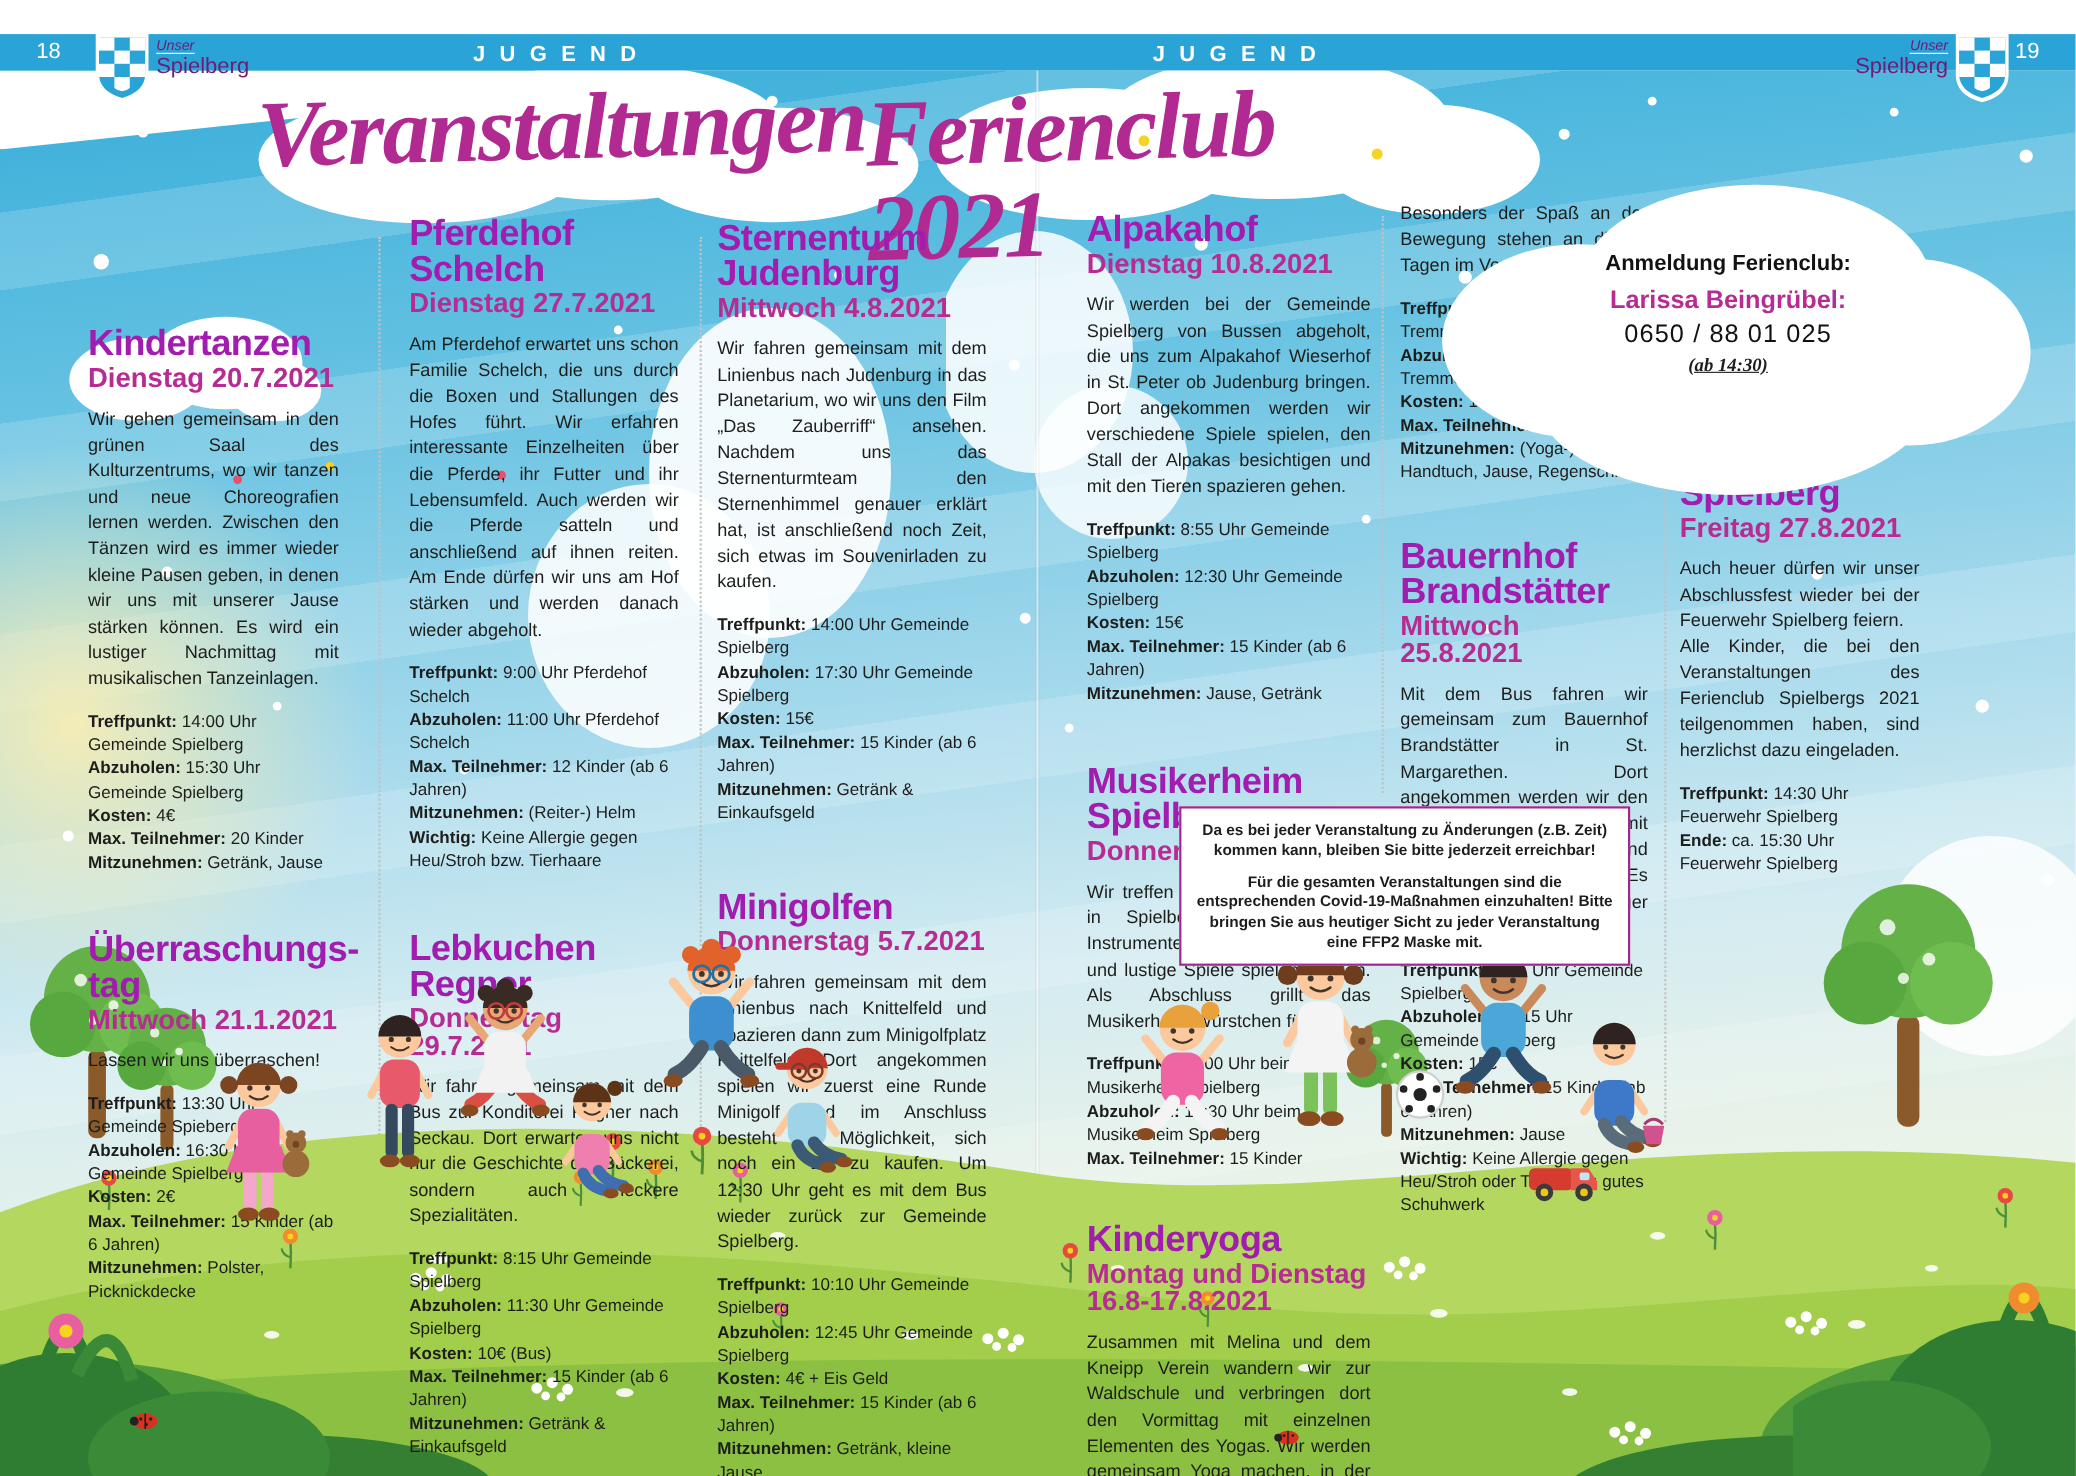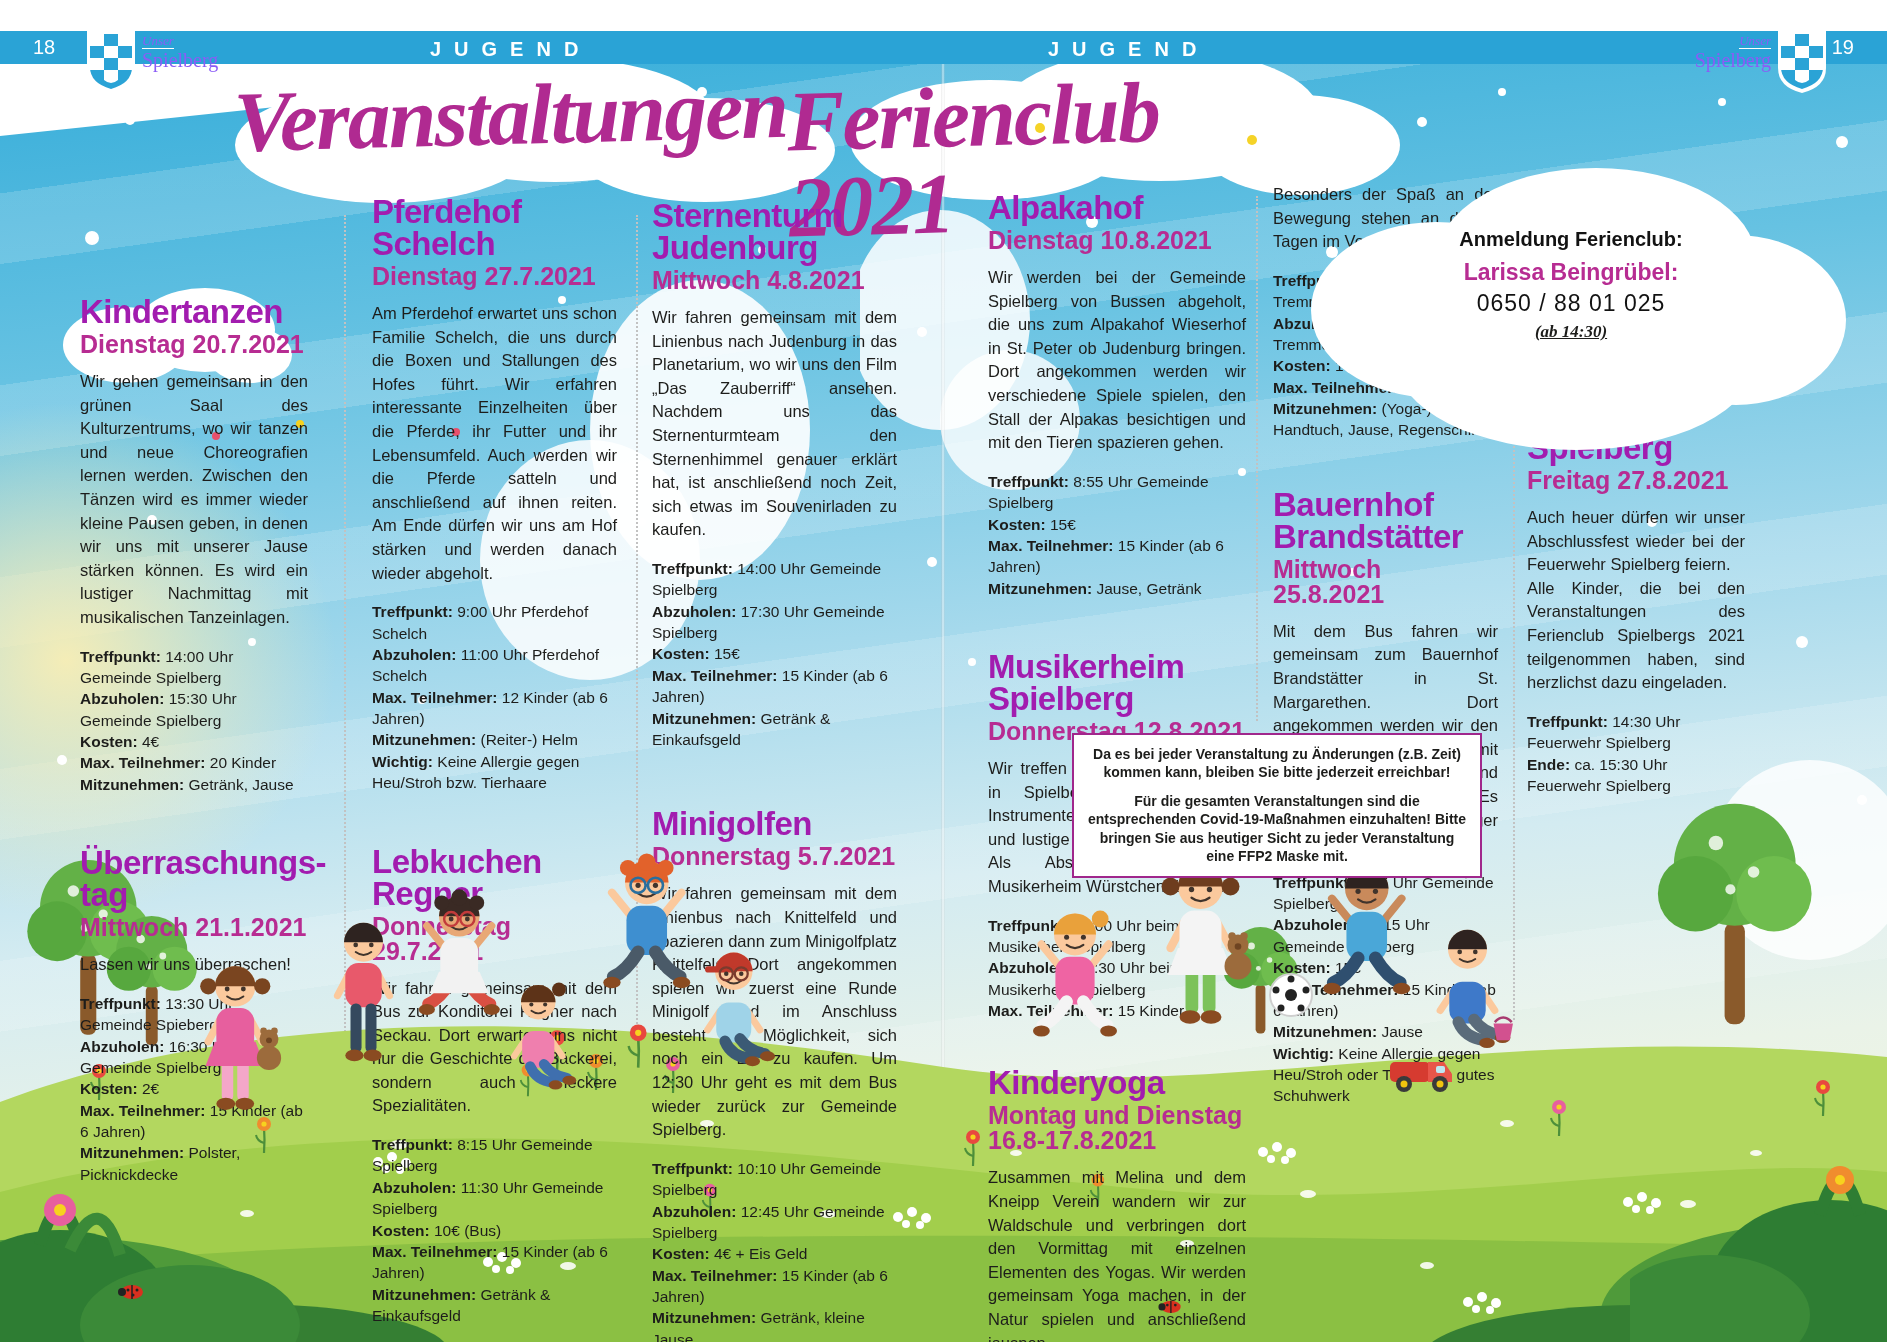--- a/index.html
+++ b/index.html
@@ -7,21 +7,21 @@
        font-family:"Liberation Sans","DejaVu Sans",sans-serif;color:#1d1d1b;}
 
   
   .topbar{position:absolute;left:0;top:31px;width:100%;height:33px;background:#2aa3d6;z-index:8;}
   .pagenum{position:absolute;top:36px;color:#fff;font-size:20px;z-index:9;}
   .pagenum.left{left:33px;} .pagenum.right{right:33px;}
   .jugend{position:absolute;top:38px;color:#fff;font-weight:bold;font-size:20px;letter-spacing:13px;z-index:9;}
   .jugend.left{left:430px;} .jugend.right{left:1048px;}
   .logo{position:absolute;top:30px;z-index:10;display:flex;align-items:flex-start;}
   .logo.left{left:86px;} .logo.right{right:60px;flex-direction:row;}
-  .brand{color:#8b5cf6;font-family:Liberation Serif, serif;line-height:1;margin:4px 6px 0 6px;}
+  .brand{color:#701a75;font-family:Liberation Sans, sans-serif;line-height:1;margin:4px 6px 0 6px;}
   .brand .top{display:block;font-size:13px;font-style:italic;border-bottom:1px solid #fff;width:max-content;padding-bottom:1px;}
   .brand .name{display:block;font-size:20px;margin-top:1px;}
 
   
   .sky{position:absolute;left:0;top:64px;width:100%;height:1278px;z-index:0;
     background:linear-gradient(175deg,#38aeda 0%,#66c2e2 22%,#a5d9ec 45%,#d3ebf1 62%,#eaf3e8 78%,#f4f7d9 100%);}
   .sky::before{content:'';position:absolute;inset:0;
     background:repeating-linear-gradient(-8deg,rgba(255,255,255,0.16) 0 70px,rgba(255,255,255,0) 70px 190px);}
   .sky-wedge{position:absolute;left:0;top:64px;width:560px;height:72px;background:#fff;z-index:1;
     clip-path:polygon(0 0,100% 0,100% 18%,0 100%);}
@@ -254,20 +254,21 @@
   </section>
 </div>
 
 <div class="column" style="left:988px;top:192px;width:258px;">
   <section class="event">
     <h2>Alpakahof</h2>
     <h3>Dienstag 10.8.2021</h3>
     <p class="body">Wir werden bei der Gemeinde Spielberg von Bussen abgeholt, die uns zum Alpakahof Wieserhof in St. Peter ob Judenburg bringen. Dort angekommen werden wir verschiedene Spiele spielen, den Stall der Alpakas besichtigen und mit den Tieren spazieren gehen.</p>
     <div class="details">
         <div class="drow"><b>Treffpunkt: </b>8:55 Uhr Gemeinde Spielberg</div>
+        <div class="drow"><b>Abzuholen: </b>12:30 Uhr Gemeinde Spielberg</div>
         <div class="drow"><b>Kosten: </b>15€</div>
         <div class="drow"><b>Max. Teilnehmer: </b>15 Kinder (ab 6 Jahren)</div>
         <div class="drow"><b>Mitzunehmen: </b>Jause, Getränk</div>
       </div>
   </section>
   <section class="event">
     <h2>Musikerheim
 Spielberg</h2>
     <h3>Donnerstag 12.8.2021</h3>
     <p class="body">Wir treffen uns beim Musikerheim in Spielberg, wo wir neue Instrumente ausprobieren dürfen und lustige Spiele spielen werden. Als Abschluss grillt das Musikerheim Würstchen für uns.</p>

